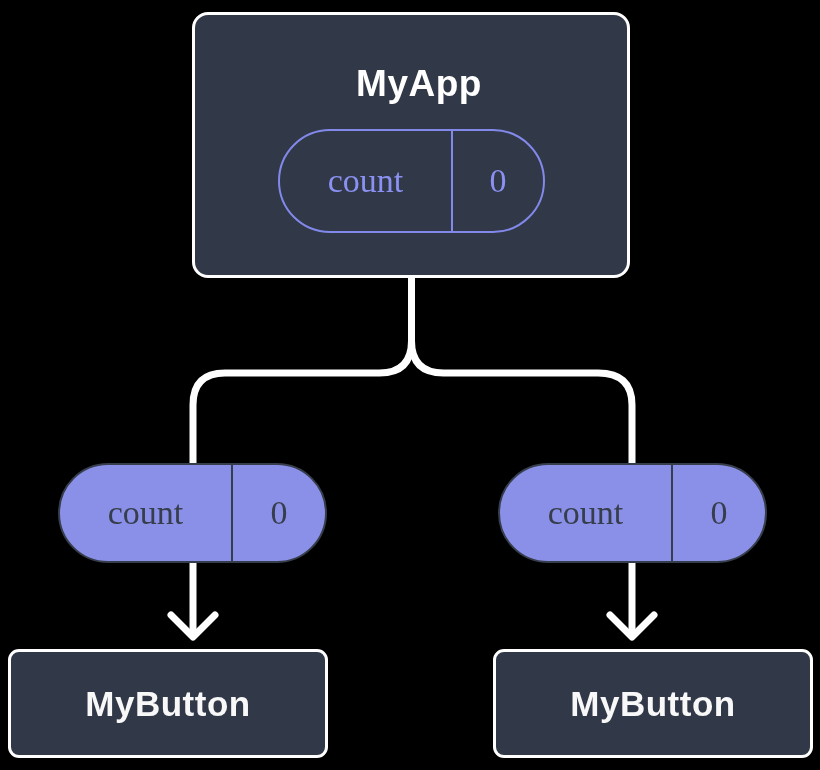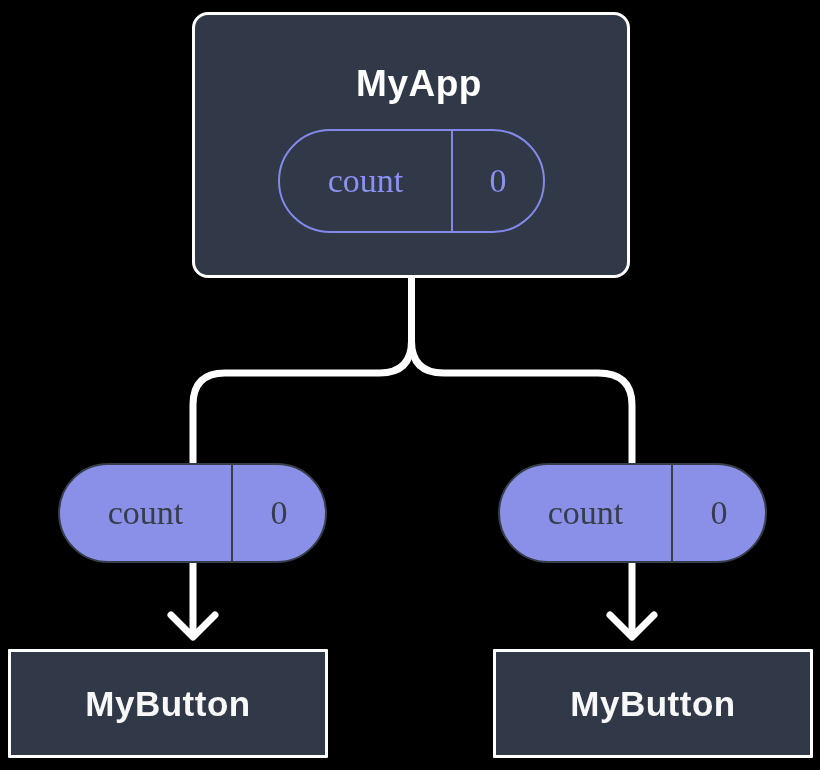--- a/index.html
+++ b/index.html
@@ -89,21 +89,21 @@
   .prop-pill .pill-value {
     width: 94px;
     border-left: 2.5px solid #363d4b;
     border-radius: 0 50px 50px 0;
   }
   #prop-pill-left  { left: 58px;  top: 463px; }
   #prop-pill-right { left: 498px; top: 463px; }
   .button-box {
     top: 649px;
     width: 320px; height: 109px;
-    border-radius: 1px;
+    border-radius: 11px;
     display: flex;
     align-items: center;
     justify-content: center;
   }
   #mybutton-left  { left: 8px; }
   #mybutton-right { left: 493px; }
   .button-title {
     color: #f8f8f8;
     font-size: 35px;
     font-weight: 600;

